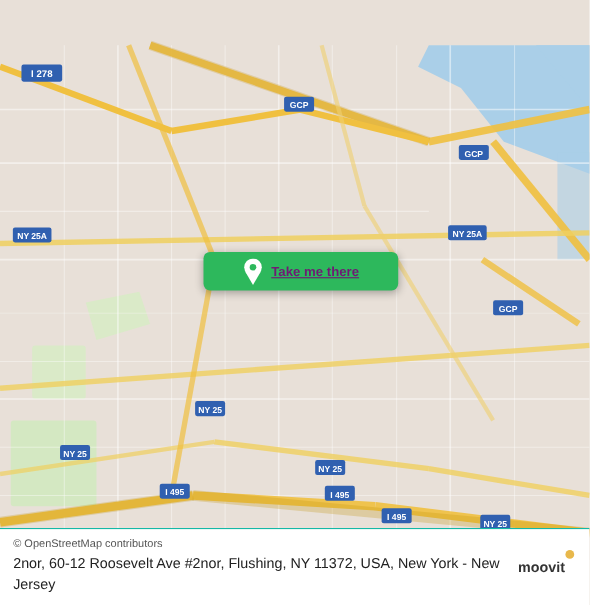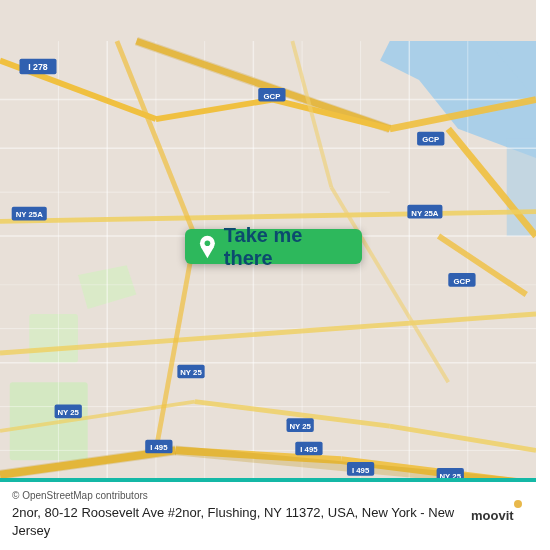--- a/index.html
+++ b/index.html
@@ -19,21 +19,21 @@
       top: 0; left: 0;
       width: 100%; height: 100%;
     }
 
     
     #bottom-panel {
       position: absolute;
       bottom: 0; left: 0; right: 0;
       background: white;
       padding: 8px 12px 10px 12px;
-      border-top: 4px solid #14b8a6;
+      border-top: 1px solid #14b8a6;
       display: flex;
       align-items: center;
       justify-content: space-between;
       min-height: 70px;
     }
 
     #bottom-left {
       flex: 1;
     }
 
@@ -67,23 +67,24 @@
       display: flex;
       align-items: center;
       justify-content: center;
       gap: 8px;
       cursor: pointer;
       box-shadow: 0 2px 8px rgba(0,0,0,0.3);
       padding: 0 14px;
     }
 
     #cta-button .btn-label {
-      color: #0c4a6e;
-      font-size: 20px;
+      color: #701a75;
+      font-size: 12px;
       font-weight: bold;
+      text-decoration: underline;
     }
   </style>
 </head>
 <body>
 
 <div id="map-container">
 
   <svg id="map-bg" viewBox="0 0 550 480" xmlns="http://www.w3.org/2000/svg">
 
     <rect width="550" height="480" fill="#e8e0d8"></rect>
@@ -195,21 +196,21 @@
       <circle cx="9" cy="8" r="8" fill="white"></circle>
       <polygon points="9,24 2,12 16,12" fill="white"></polygon>
       <circle cx="9" cy="8" r="3" fill="#2db85c"></circle>
     </svg>
     <span class="btn-label">Take me there</span>
   </div>
 
   <div id="bottom-panel">
     <div id="bottom-left">
       <div id="copyright-line">© OpenStreetMap contributors</div>
-      <div id="address-line">2nor, 80-12 Roosevelt Ave #2nor, Flushing, NY 11372, USA, New York - New Jersey</div>
+      <div id="address-line">2nor, 60-12 Roosevelt Ave #2nor, Flushing, NY 11372, USA, New York - New Jersey</div>
     </div>
     <div id="moovit-logo">
       <svg width="55" height="38" viewBox="0 0 55 38">
 
         <text x="2" y="24" font-size="13" font-weight="bold" fill="#333" font-family="Arial">moovit</text>
 
         <circle cx="49" cy="8" r="4" fill="#e8b84b"></circle>
       </svg>
     </div>
   </div>

